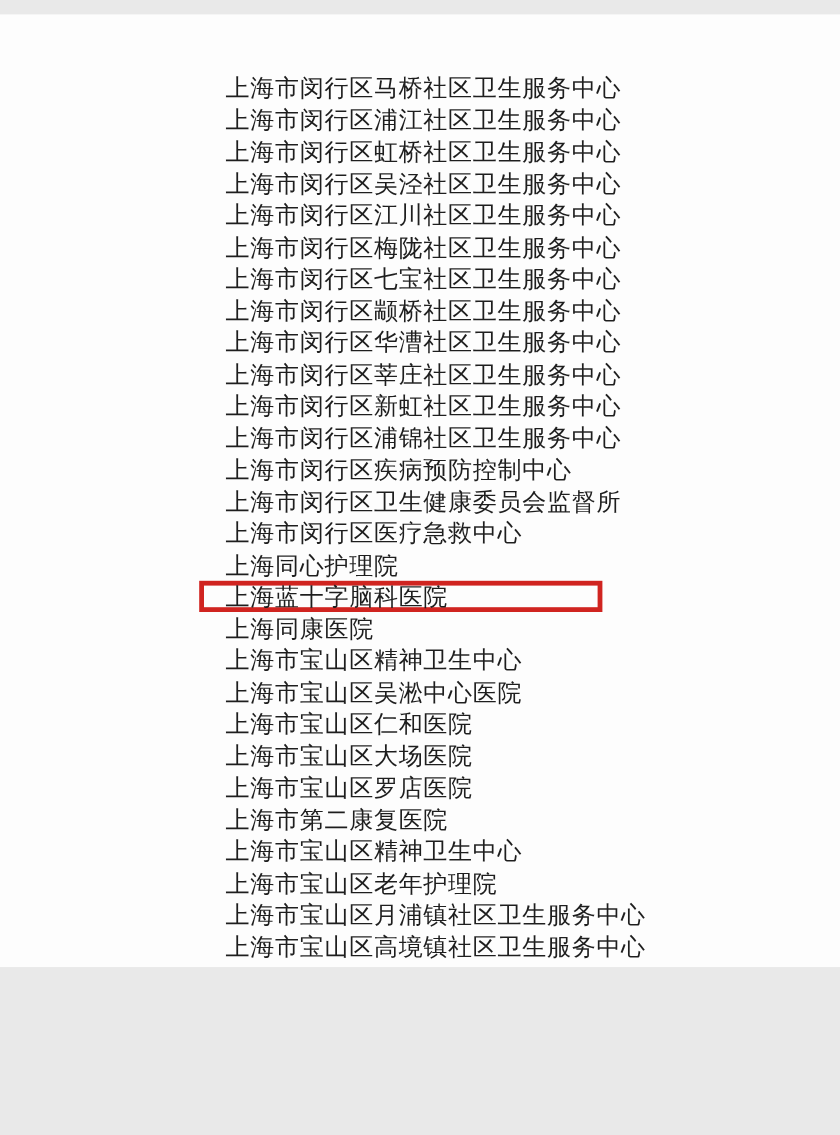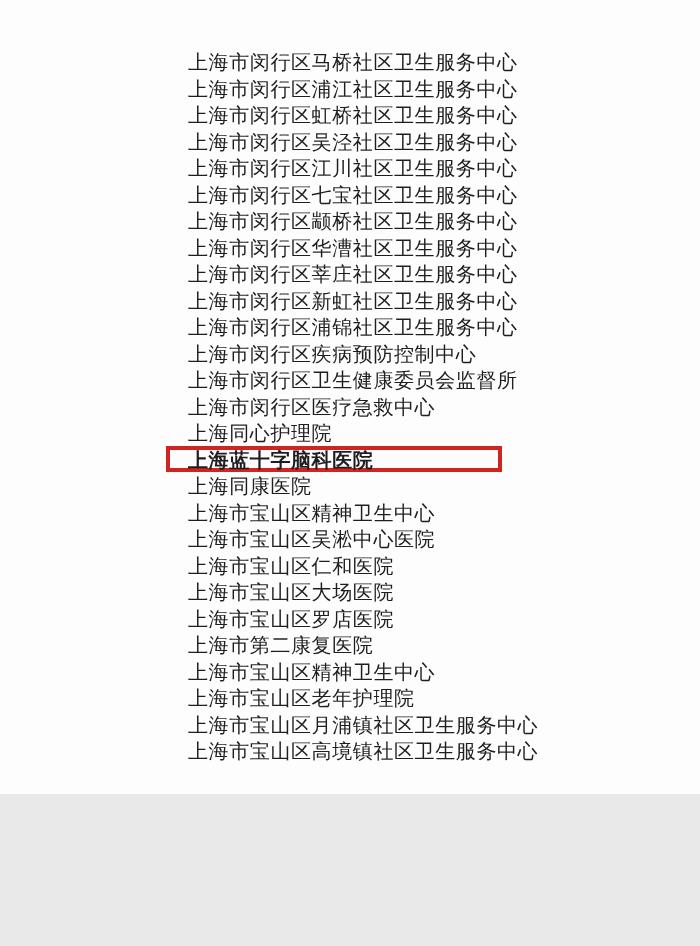--- a/index.html
+++ b/index.html
@@ -7,37 +7,37 @@
     padding: 0;
     background: #e9e9e9;
   }
   .page {
     position: relative;
     width: 700px;
     height: 794px;
     background: #fdfdfd;
     overflow: hidden;
     font-family: "Liberation Serif", serif;
+    margin-top: 12px;
   }
   .list {
     position: absolute;
     left: 188px;
     top: 49px;
   }
   .row {
     height: 26.5px;
     line-height: 26.5px;
     font-size: 20px;
     letter-spacing: 0.6px;
     color: #1e1e1e;
     white-space: nowrap;
   }
   .row.highlighted {
     position: relative;
-    font-weight: bold;
   }
   .red-box {
     position: absolute;
     left: -22px;
     top: -1px;
     width: 336px;
     height: 26px;
     box-sizing: border-box;
     border: 4px solid #d02420;
     pointer-events: none;
@@ -64,20 +64,21 @@
 </head>
 <body>
 
 <div class="page">
   <div class="list">
     <div class="row">上海市闵行区马桥社区卫生服务中心</div>
     <div class="row">上海市闵行区浦江社区卫生服务中心</div>
     <div class="row">上海市闵行区虹桥社区卫生服务中心</div>
     <div class="row">上海市闵行区吴泾社区卫生服务中心</div>
     <div class="row">上海市闵行区江川社区卫生服务中心</div>
+    <div class="row">上海市闵行区梅陇社区卫生服务中心</div>
     <div class="row">上海市闵行区七宝社区卫生服务中心</div>
     <div class="row">上海市闵行区颛桥社区卫生服务中心</div>
     <div class="row">上海市闵行区华漕社区卫生服务中心</div>
     <div class="row">上海市闵行区莘庄社区卫生服务中心</div>
     <div class="row">上海市闵行区新虹社区卫生服务中心</div>
     <div class="row">上海市闵行区浦锦社区卫生服务中心</div>
     <div class="row">上海市闵行区疾病预防控制中心</div>
     <div class="row">上海市闵行区卫生健康委员会监督所</div>
     <div class="row">上海市闵行区医疗急救中心</div>
     <div class="row">上海同心护理院</div>

